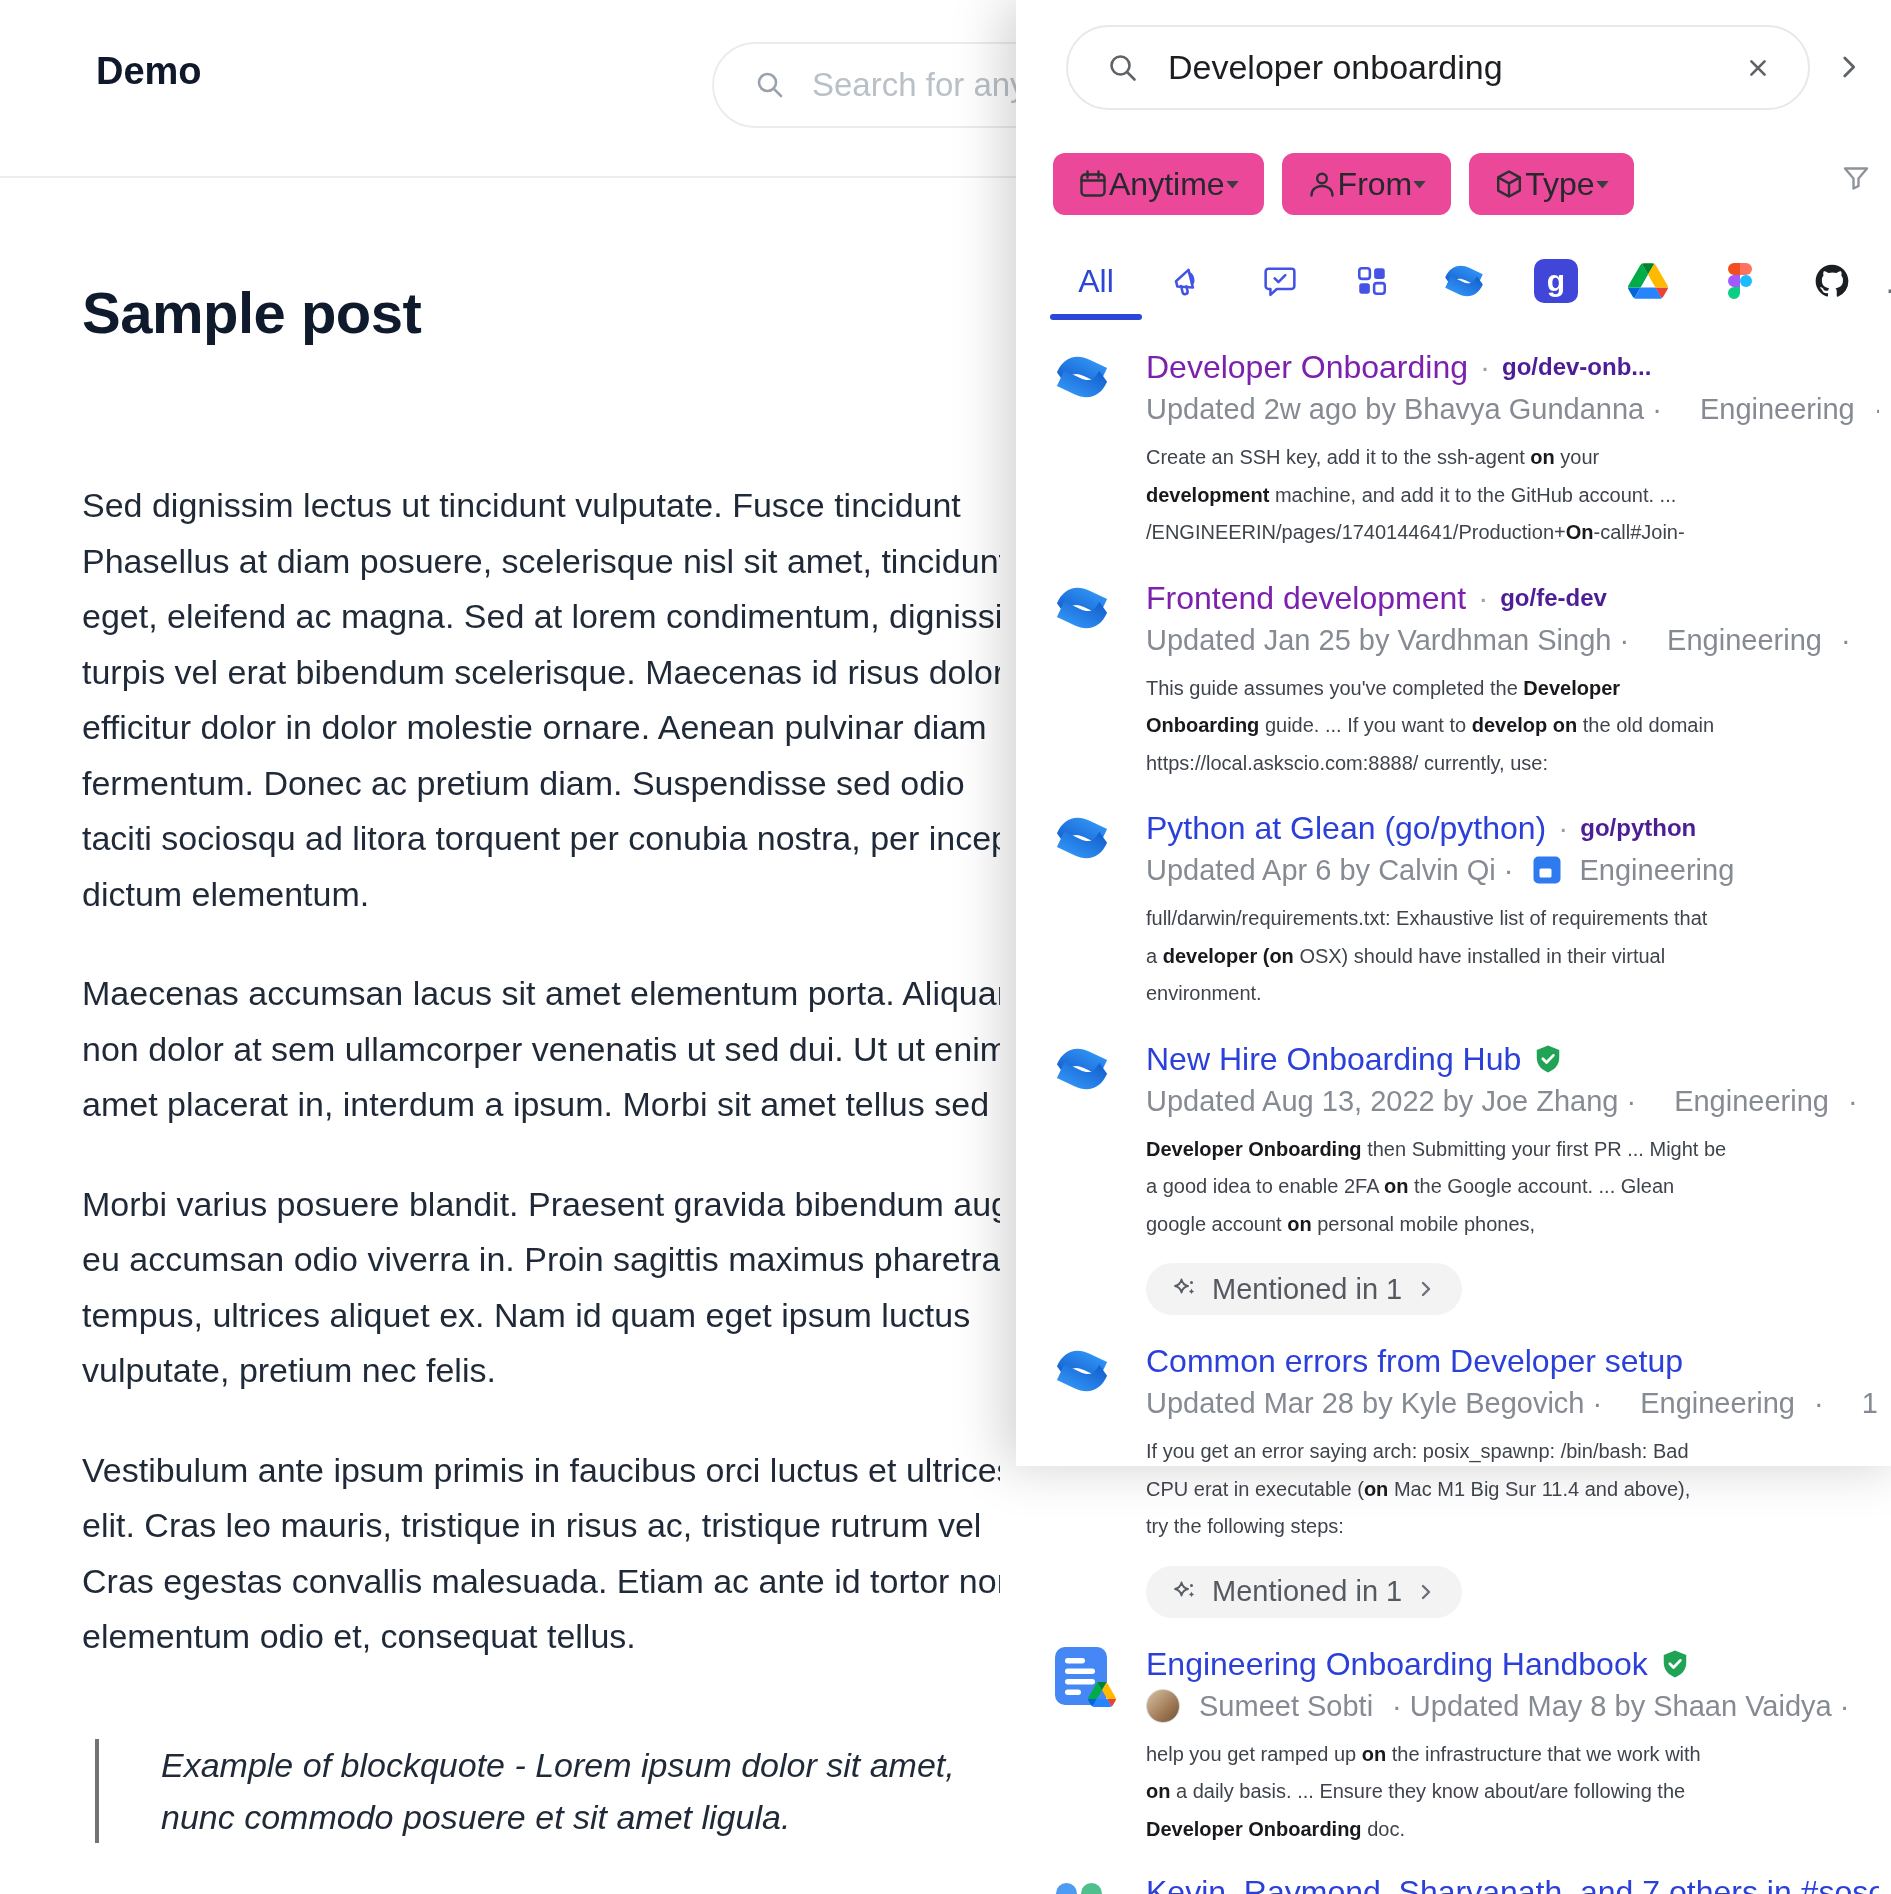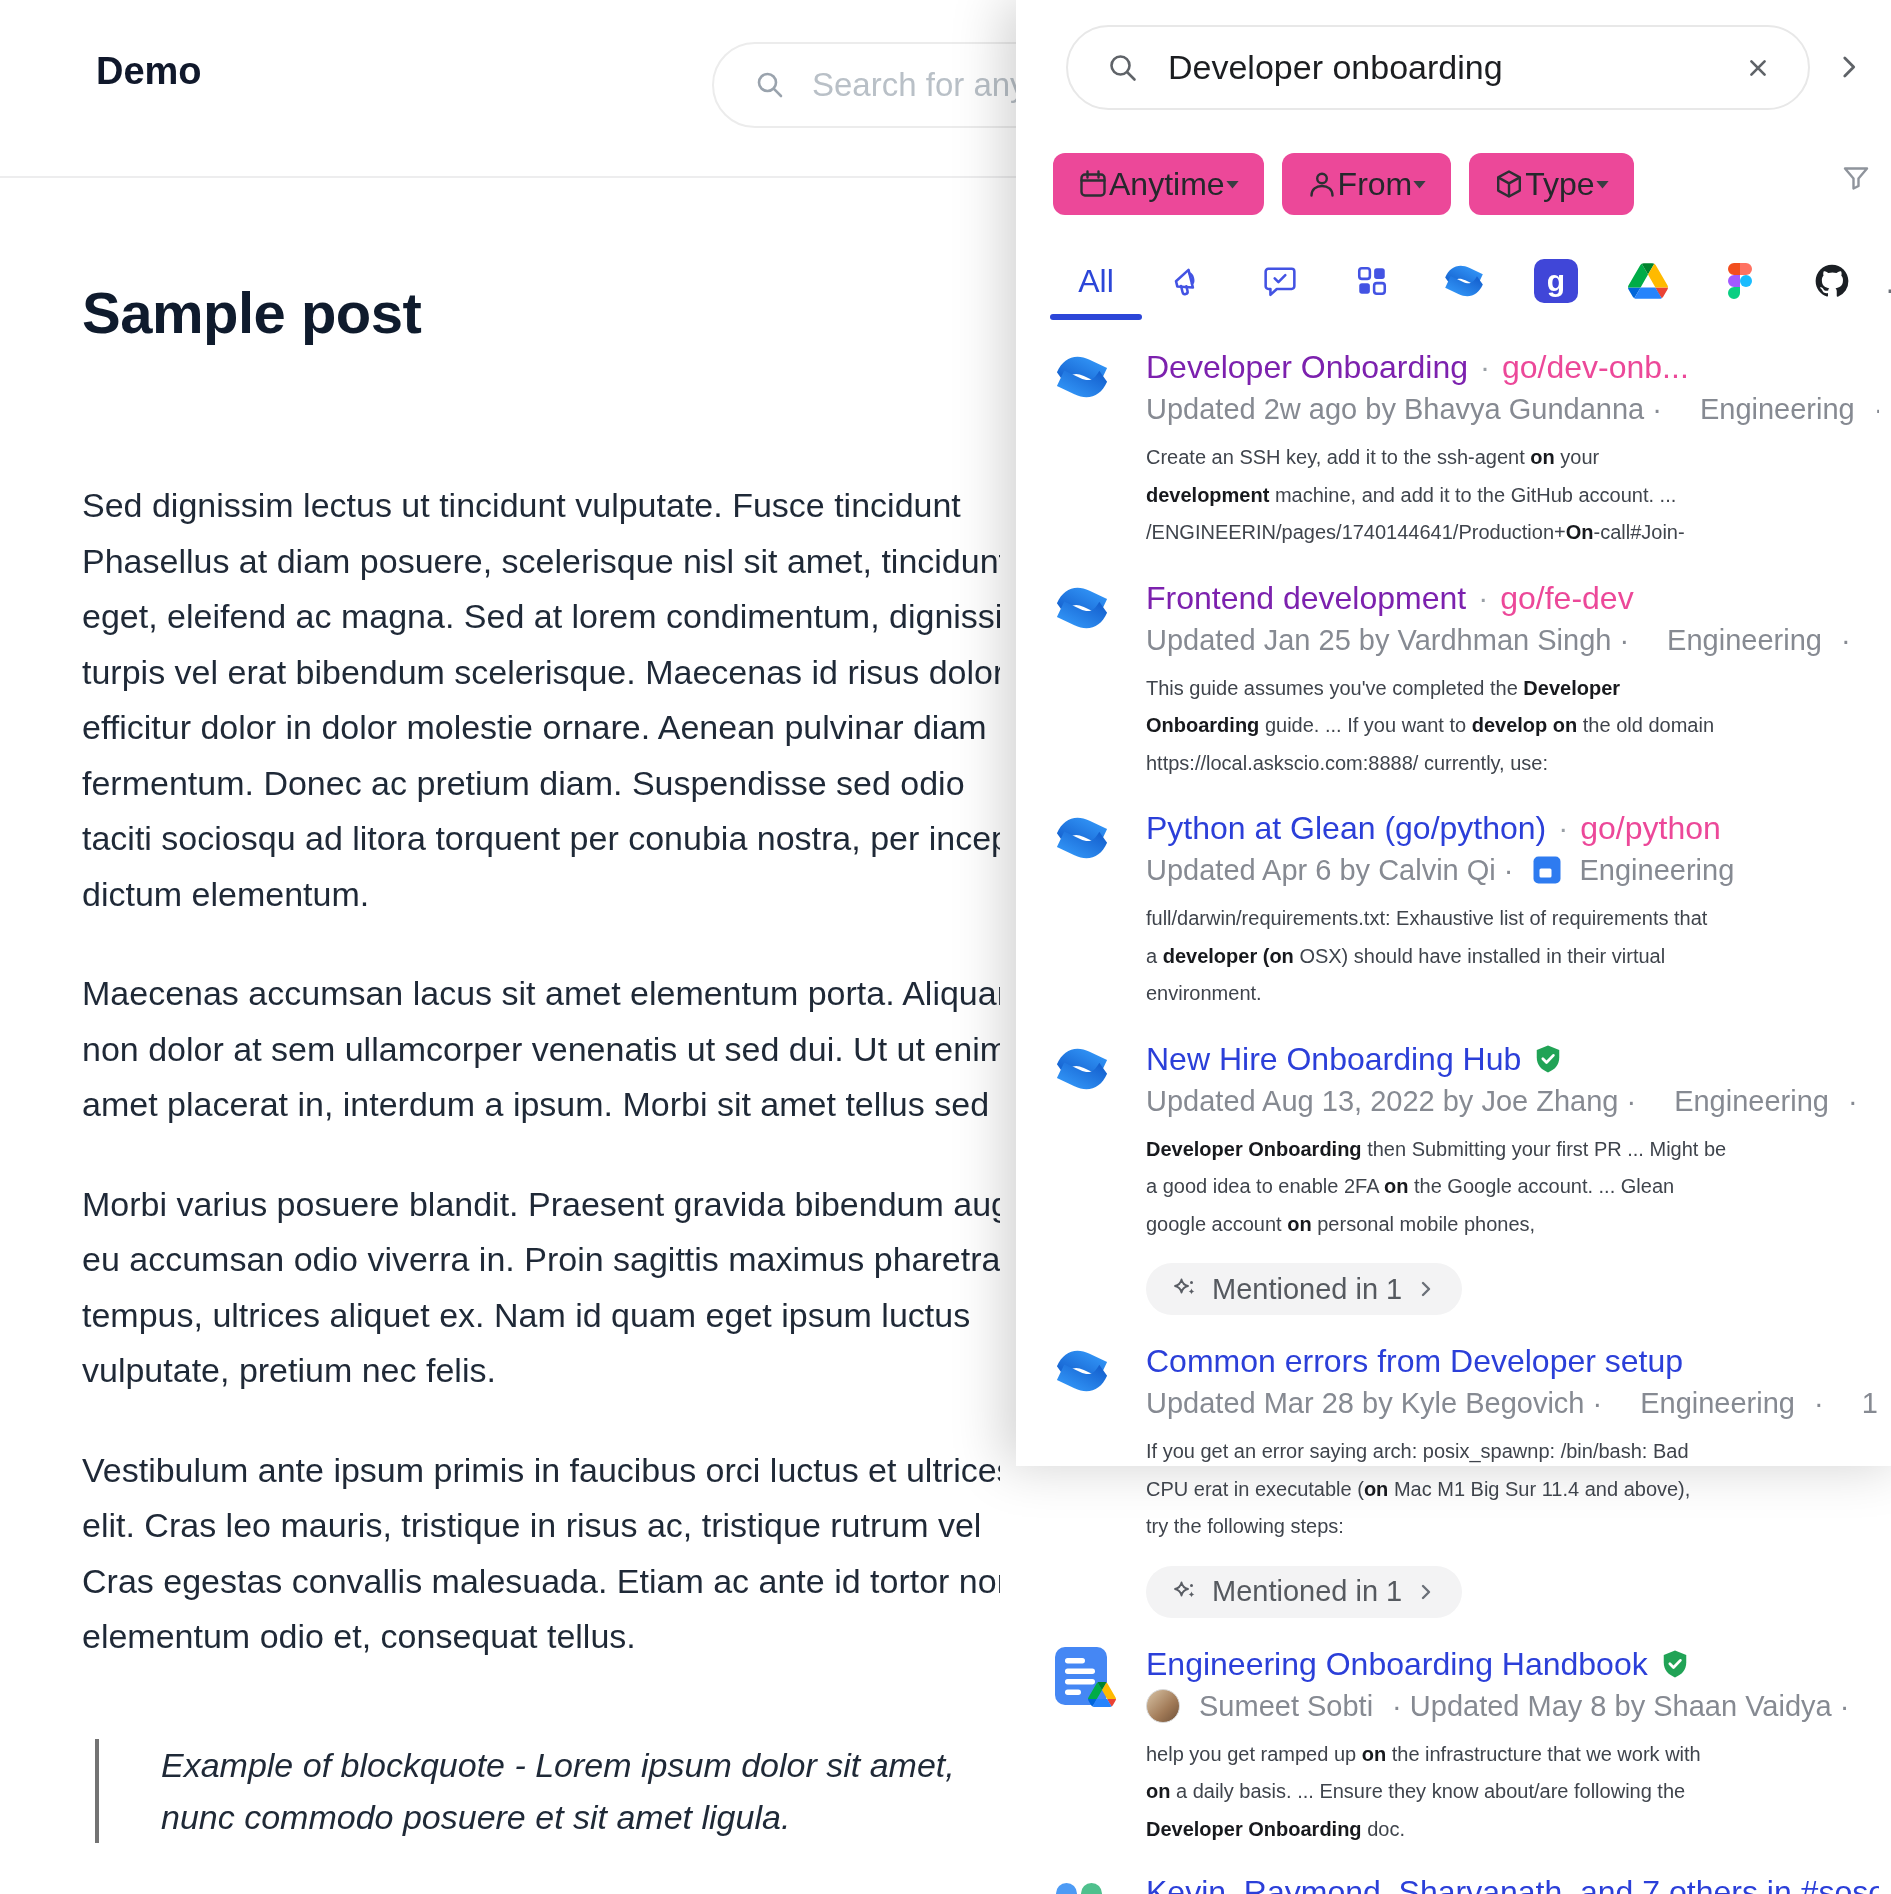--- a/index.html
+++ b/index.html
@@ -76,21 +76,21 @@
   }
   
   .results{position:absolute;left:38px;top:347px;right:28px;}
   .result{display:flex;margin-bottom:26px;}
   .r-icon{width:92px;flex:0 0 auto;padding-top:2px;position:relative;}
   .r-body{flex:1 1 auto;min-width:0;}
   .r-titlerow{display:flex;align-items:center;gap:12px;line-height:40px;white-space:nowrap;overflow:hidden;}
   .r-title{font-size:32px;font-weight:500;color:#2b3fd9;text-decoration:none;cursor:pointer;}
   .r-title.visited{color:#7c21ae;}
   .r-sep{font-size:30px;color:#9aa0a6;}
-  .r-golink{font-size:32px;color:#ec4899;cursor:pointer;}
+  .r-golink{font-size:24px;color:#4c1d95;cursor:pointer;font-weight:bold;}
   .r-meta{
     margin-top:4px;display:flex;align-items:center;gap:19px;font-size:29px;color:#868a92;
     line-height:36px;white-space:nowrap;overflow:hidden;
   }
   .r-snippet{margin-top:12px;font-size:20px;color:#3f444c;}
   .sline{line-height:37.5px;white-space:nowrap;overflow:hidden;}
   .seg-b{font-weight:700;color:#17191d;}
   .mention-pill{
     margin-top:20px;height:52px;border-radius:26px;background:#f3f3f4;display:inline-flex;
     align-items:center;gap:14px;padding:0 26px;cursor:pointer;

